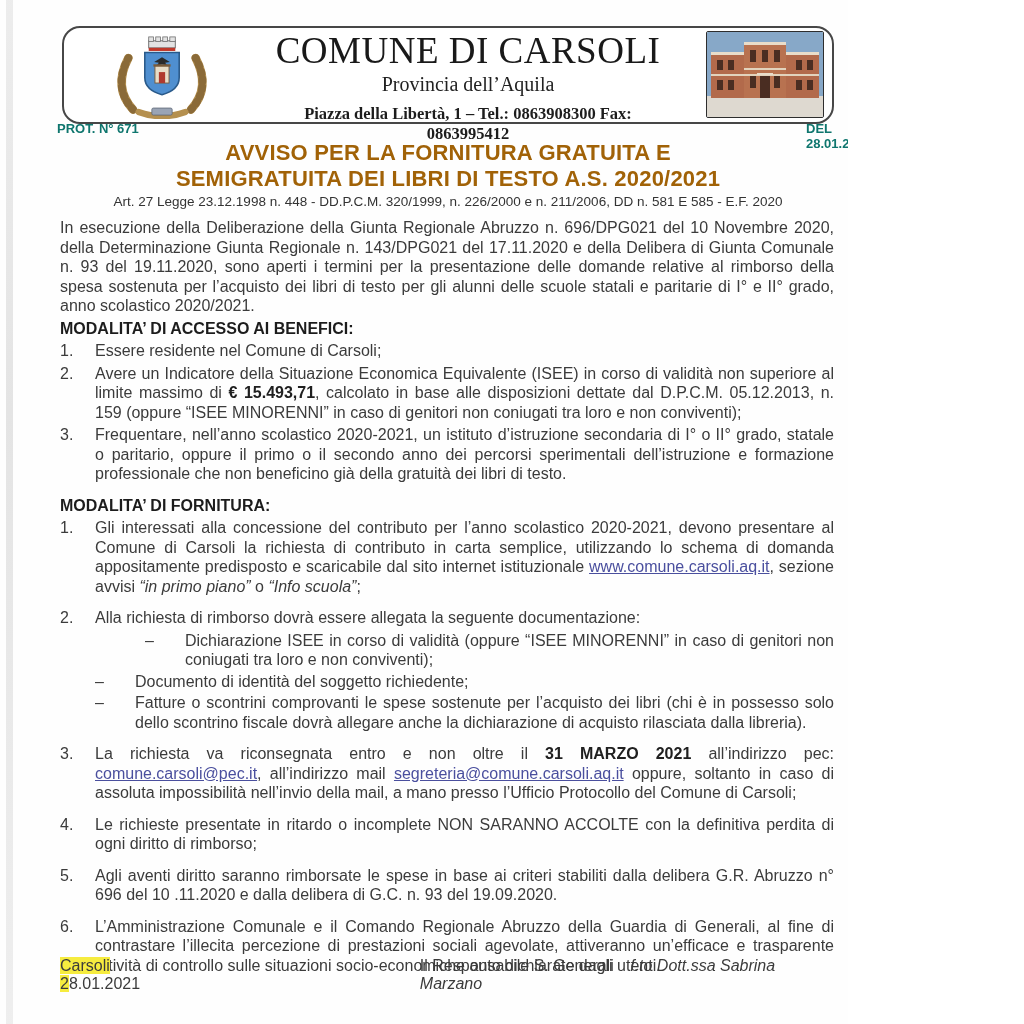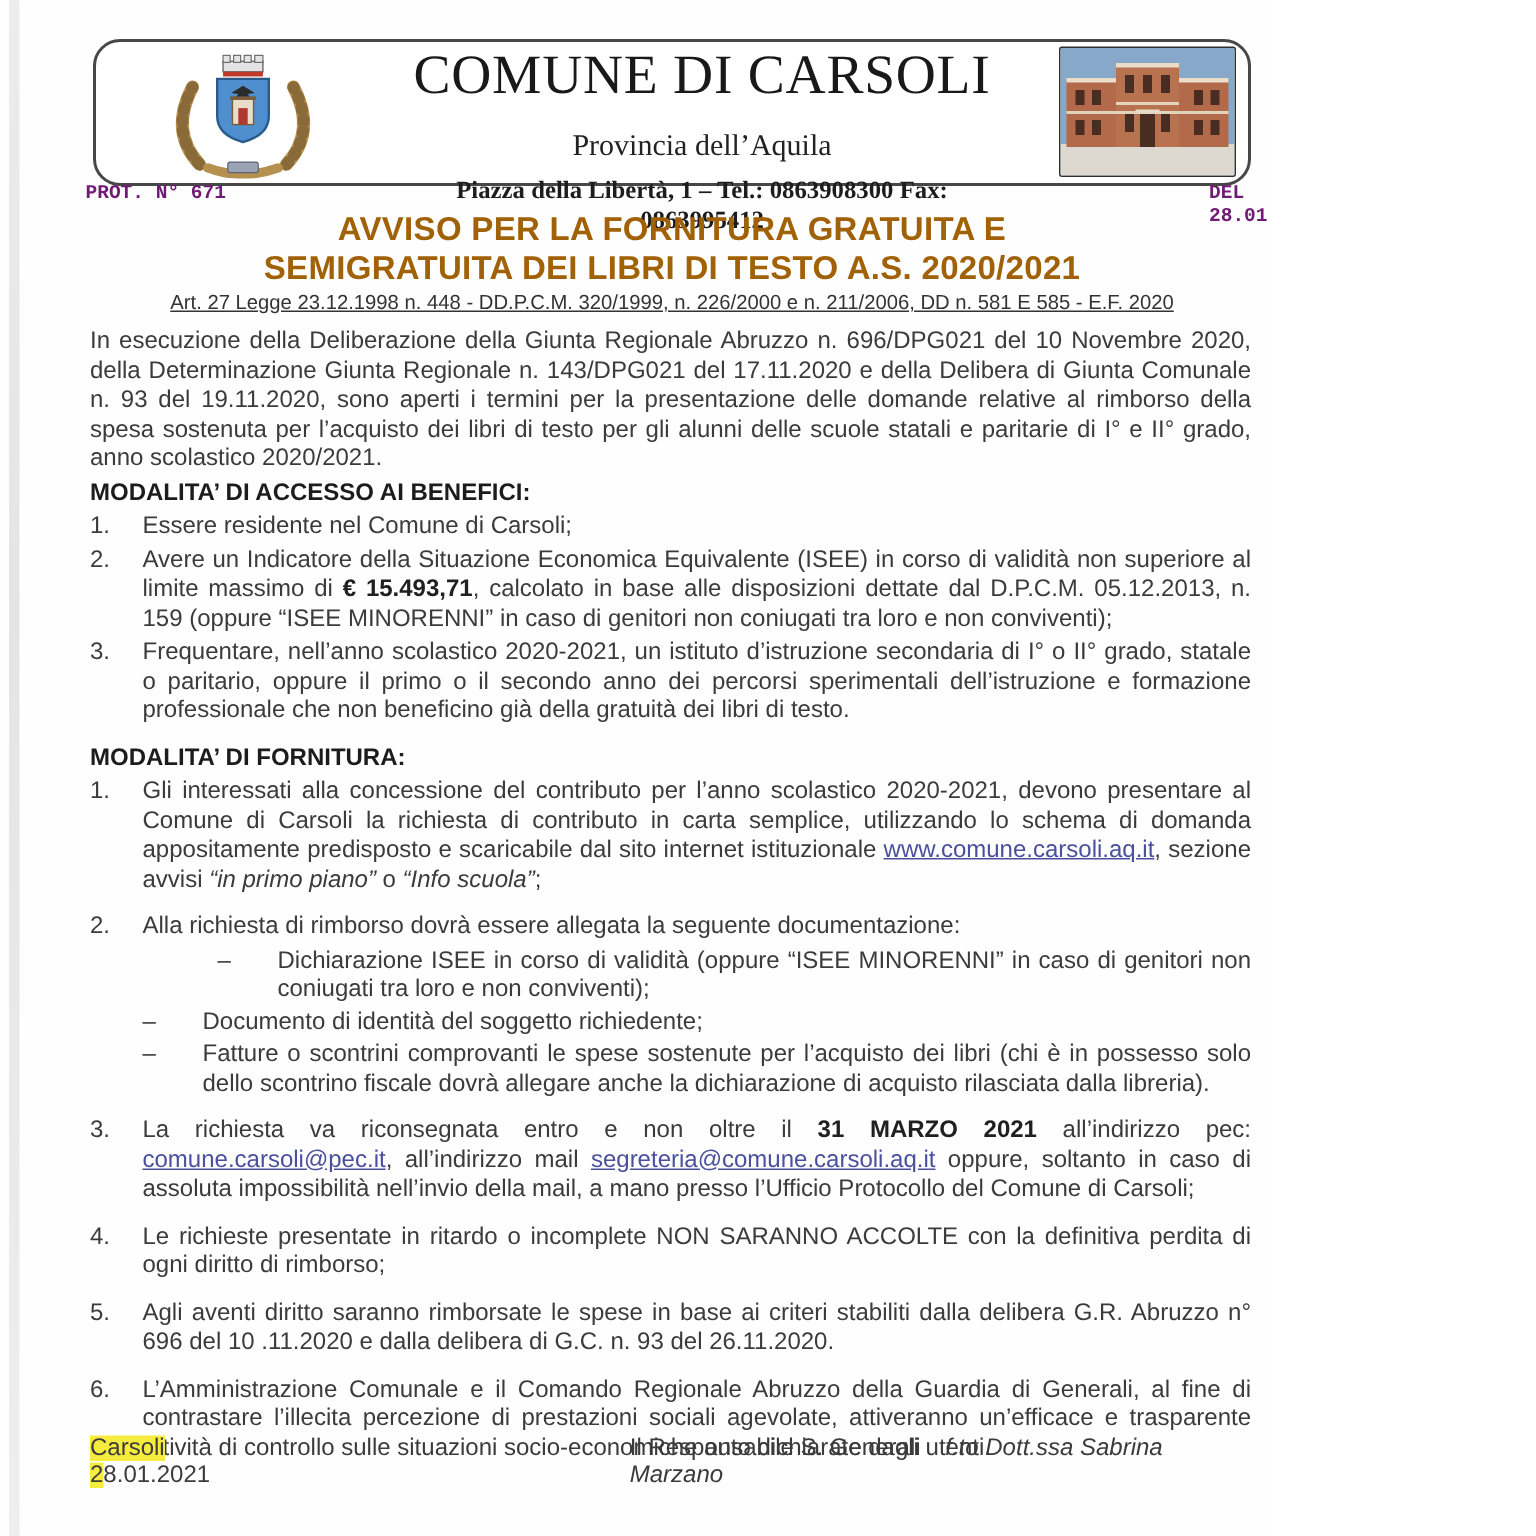--- a/index.html
+++ b/index.html
@@ -8,36 +8,36 @@
   .scan-edge{position:absolute;left:6px;top:0;width:7px;height:100%;
              background:linear-gradient(180deg,#e3e3e3,#d6d6d6 40%,#e6e6e6);opacity:.65;}
 
   
   .letterhead{position:absolute;left:62px;right:14px;top:26px;height:94px;
               border:2px solid #474747;border-radius:18px;background:#fff;}
   .crest{position:absolute;left:24px;top:5px;width:148px;height:86px;}
   .head-center{position:absolute;left:200px;right:160px;top:4px;text-align:center;}
   .head-muni{font-family:"Liberation Serif",serif;font-size:37px;line-height:1.05;
              color:#191919;letter-spacing:.5px;}
-  .head-prov{font-family:"Liberation Serif",serif;font-size:20px;color:#222;margin-top:15px;}
+  .head-prov{font-family:"Liberation Serif",serif;font-size:20px;color:#222;margin-top:2px;}
   .head-addr{font-family:"Liberation Serif",serif;font-weight:700;font-size:16.5px;
              color:#1d1d1d;margin-top:8px;}
   .photo{position:absolute;right:8px;top:3px;width:116px;height:85px;border:1px solid #2e2e2e;
          border-radius:2px;overflow:hidden;}
 
   .prot-row{position:absolute;top:121px;left:0;width:100%;height:18px;
-            font-family:Liberation Mono, monospace;font-weight:700;font-size:13px;color:#701a75;}
+            font-family:Liberation Sans, sans-serif;font-weight:700;font-size:13px;color:#0f766e;}
   .prot{position:absolute;left:57px;}
   .del{position:absolute;left:806px;}
 
   
   .doc-title{position:absolute;top:140px;left:62px;right:14px;text-align:center;
              font-weight:700;font-size:22px;line-height:1.17;color:#a16207;letter-spacing:.2px;}
   .doc-law{position:absolute;top:194px;left:62px;right:14px;text-align:center;
-           font-size:13.5px;color:#333;text-decoration:underline;}
+           font-size:13.5px;color:#333;}
 
   
   .content{position:absolute;top:218px;left:60px;right:14px;font-size:16px;line-height:19.5px;}
   .para{text-align:justify;margin:0 0 0 0;}
   .sect-h{font-weight:700;font-size:16px;color:#1c1c1c;margin:3px 0 3px 0;}
   .li{display:flex;margin-bottom:3px;}
   .li.sp{margin-bottom:12px;}
   .num{flex:0 0 35px;}
   .li-body{flex:1;text-align:justify;}
   .dash-row{display:flex;margin-bottom:2px;}
@@ -179,21 +179,21 @@
     <div class="li sp">
       <span class="num">3.</span>
       <div class="li-body"><span>La richiesta va riconsegnata entro e non oltre il </span><span class="b">31 MARZO 2021</span><span> all’indirizzo pec: </span><span class="lnk">comune.carsoli@pec.it</span><span>, all’indirizzo mail </span><span class="lnk">segreteria@comune.carsoli.aq.it</span><span> oppure, soltanto in caso di assoluta impossibilità nell’invio della mail, a mano presso l’Ufficio Protocollo del Comune di Carsoli;</span></div>
     </div>
     <div class="li sp">
       <span class="num">4.</span>
       <div class="li-body"><span>Le richieste presentate in ritardo o incomplete NON SARANNO ACCOLTE con la definitiva perdita di ogni diritto di rimborso;</span></div>
     </div>
     <div class="li sp">
       <span class="num">5.</span>
-      <div class="li-body"><span>Agli aventi diritto saranno rimborsate le spese in base ai criteri stabiliti dalla delibera G.R. Abruzzo n° 696 del 10 .11.2020 e dalla delibera di G.C. n. 93 del 26.11.2020.</span></div>
+      <div class="li-body"><span>Agli aventi diritto saranno rimborsate le spese in base ai criteri stabiliti dalla delibera G.R. Abruzzo n° 696 del 10 .11.2020 e dalla delibera di G.C. n. 93 del 19.09.2020.</span></div>
     </div>
     <div class="li">
       <span class="num">6.</span>
       <div class="li-body"><span>L’Amministrazione Comunale e il Comando Regionale Abruzzo della Guardia di Generali, al fine di contrastare l’illecita percezione di prestazioni sociali agevolate, attiveranno un’efficace e trasparente attività di controllo sulle situazioni socio-economiche auto dichiarate dagli utenti.</span></div>
     </div>
   </div>
 
   <div class="footer">
     <span class="pd"><span class="hl">Carsoli 2</span><span>8.01.2021</span></span>
     <span class="sig">

